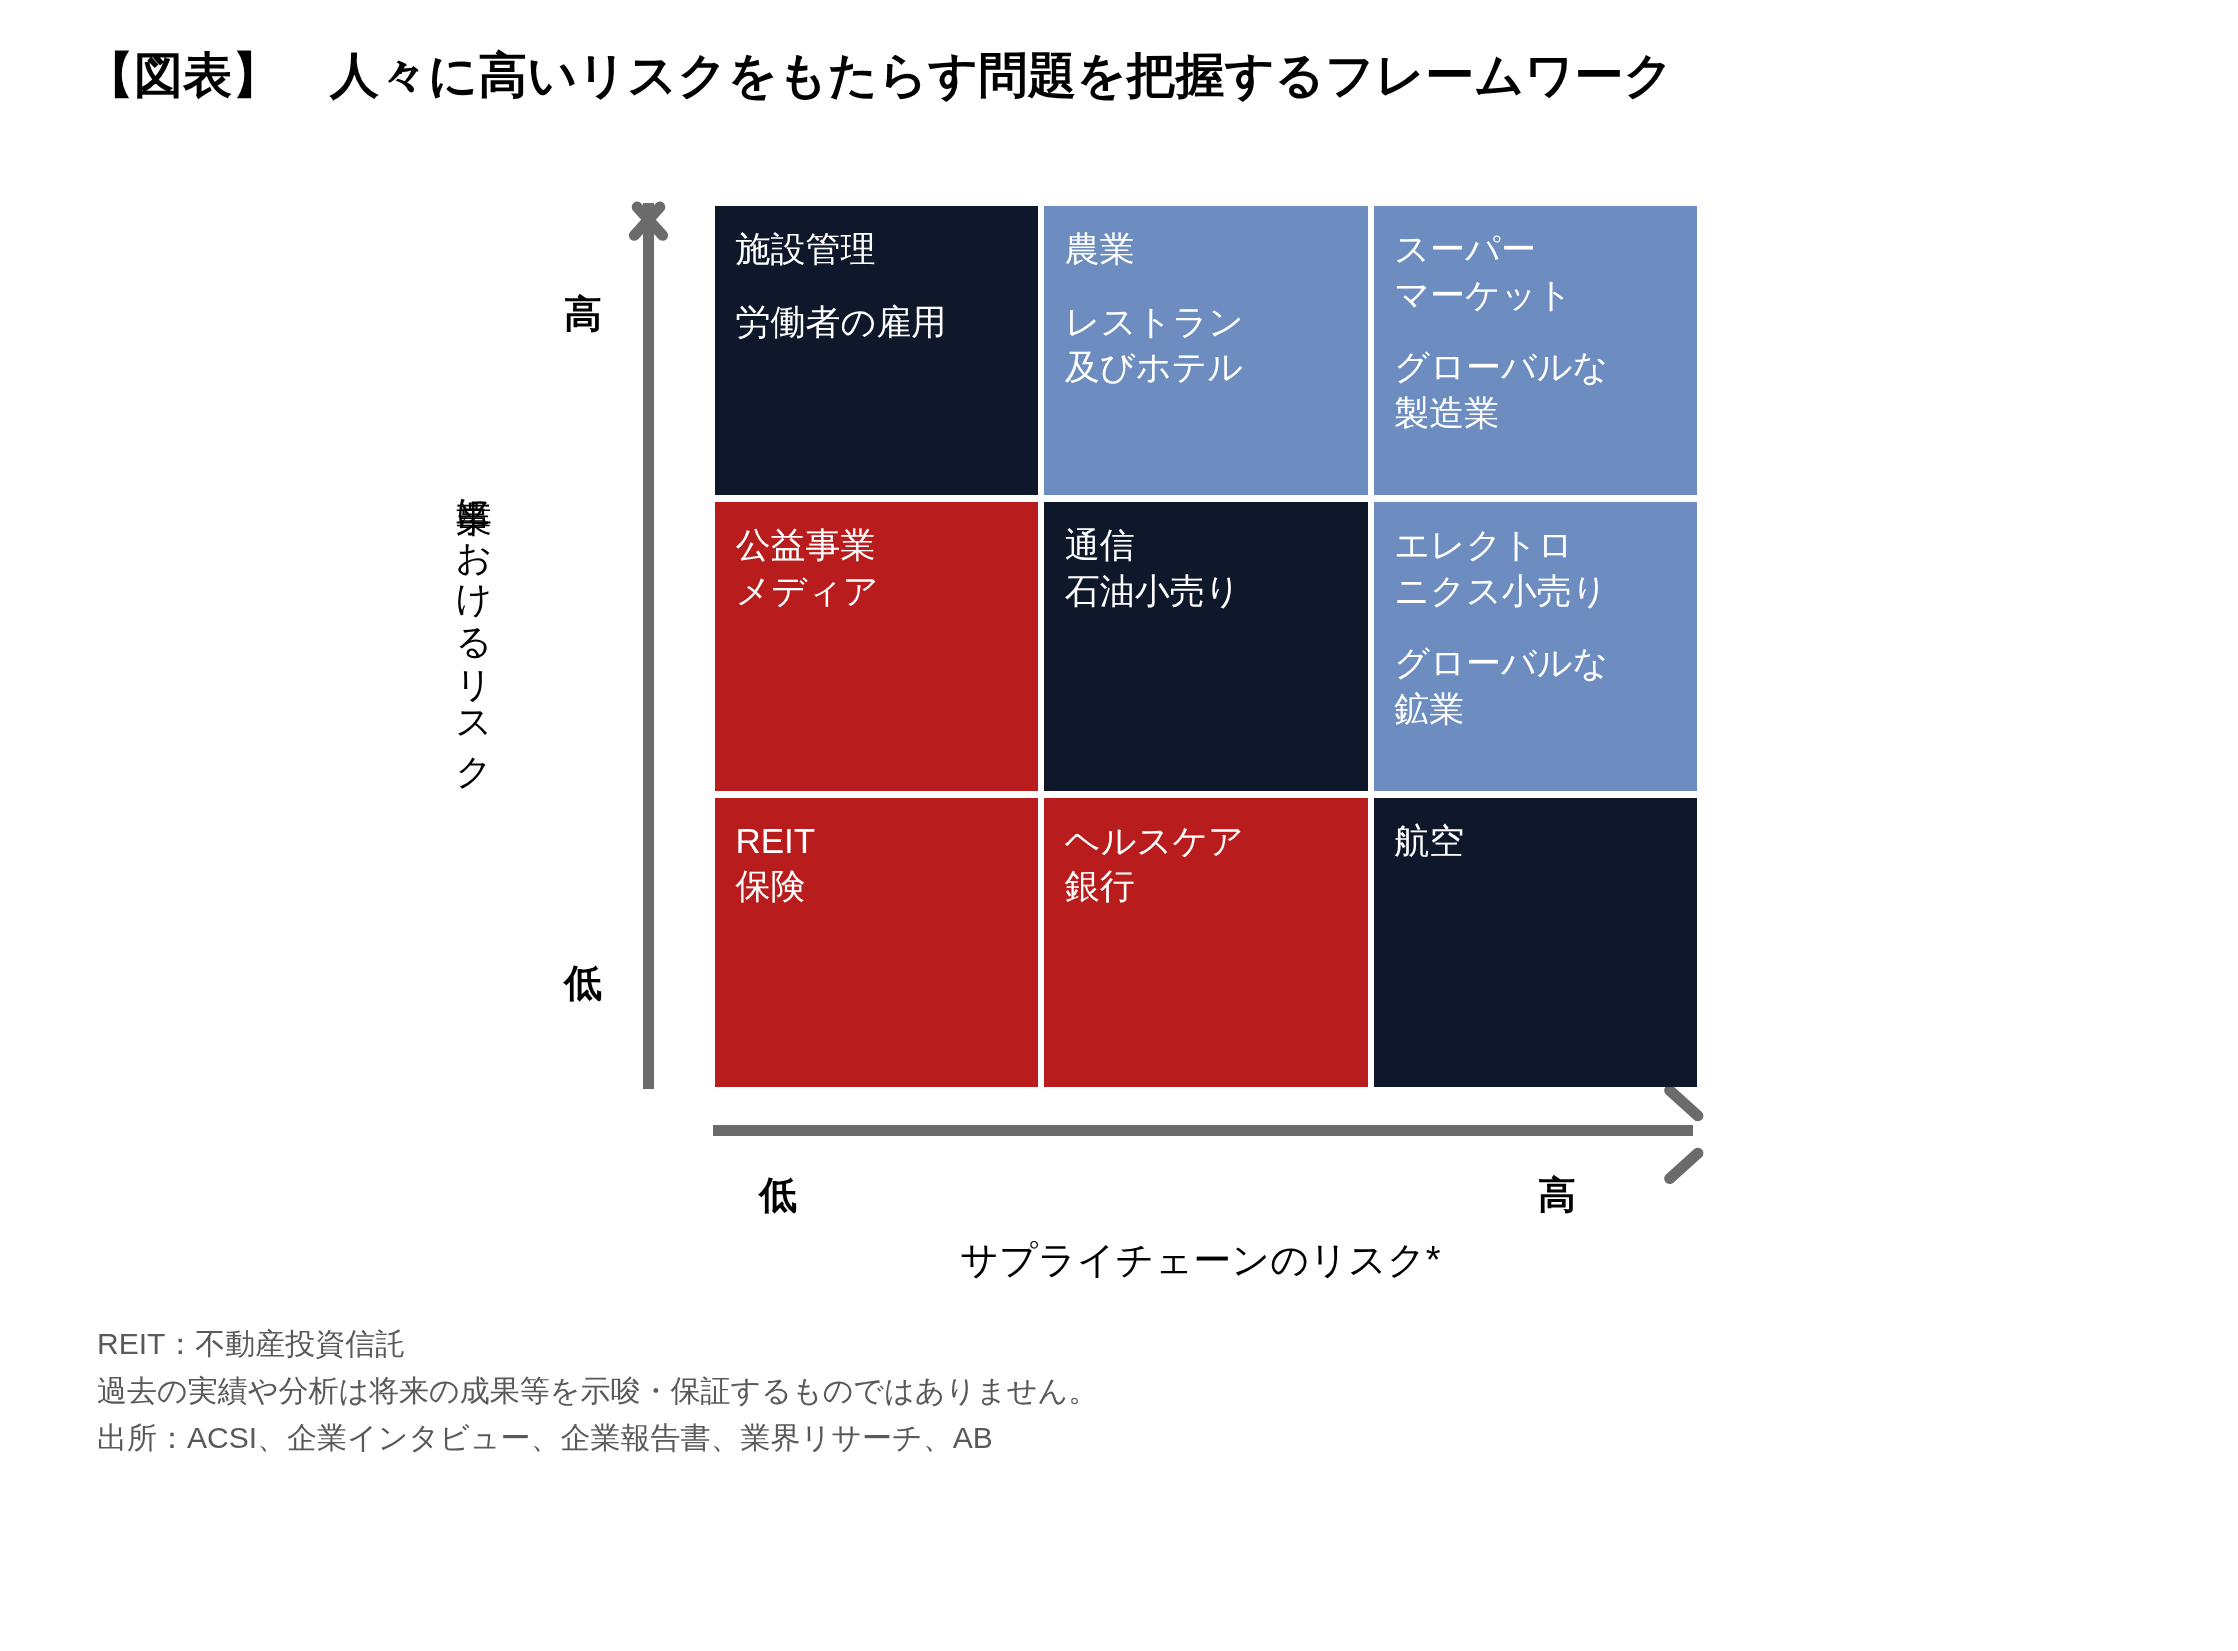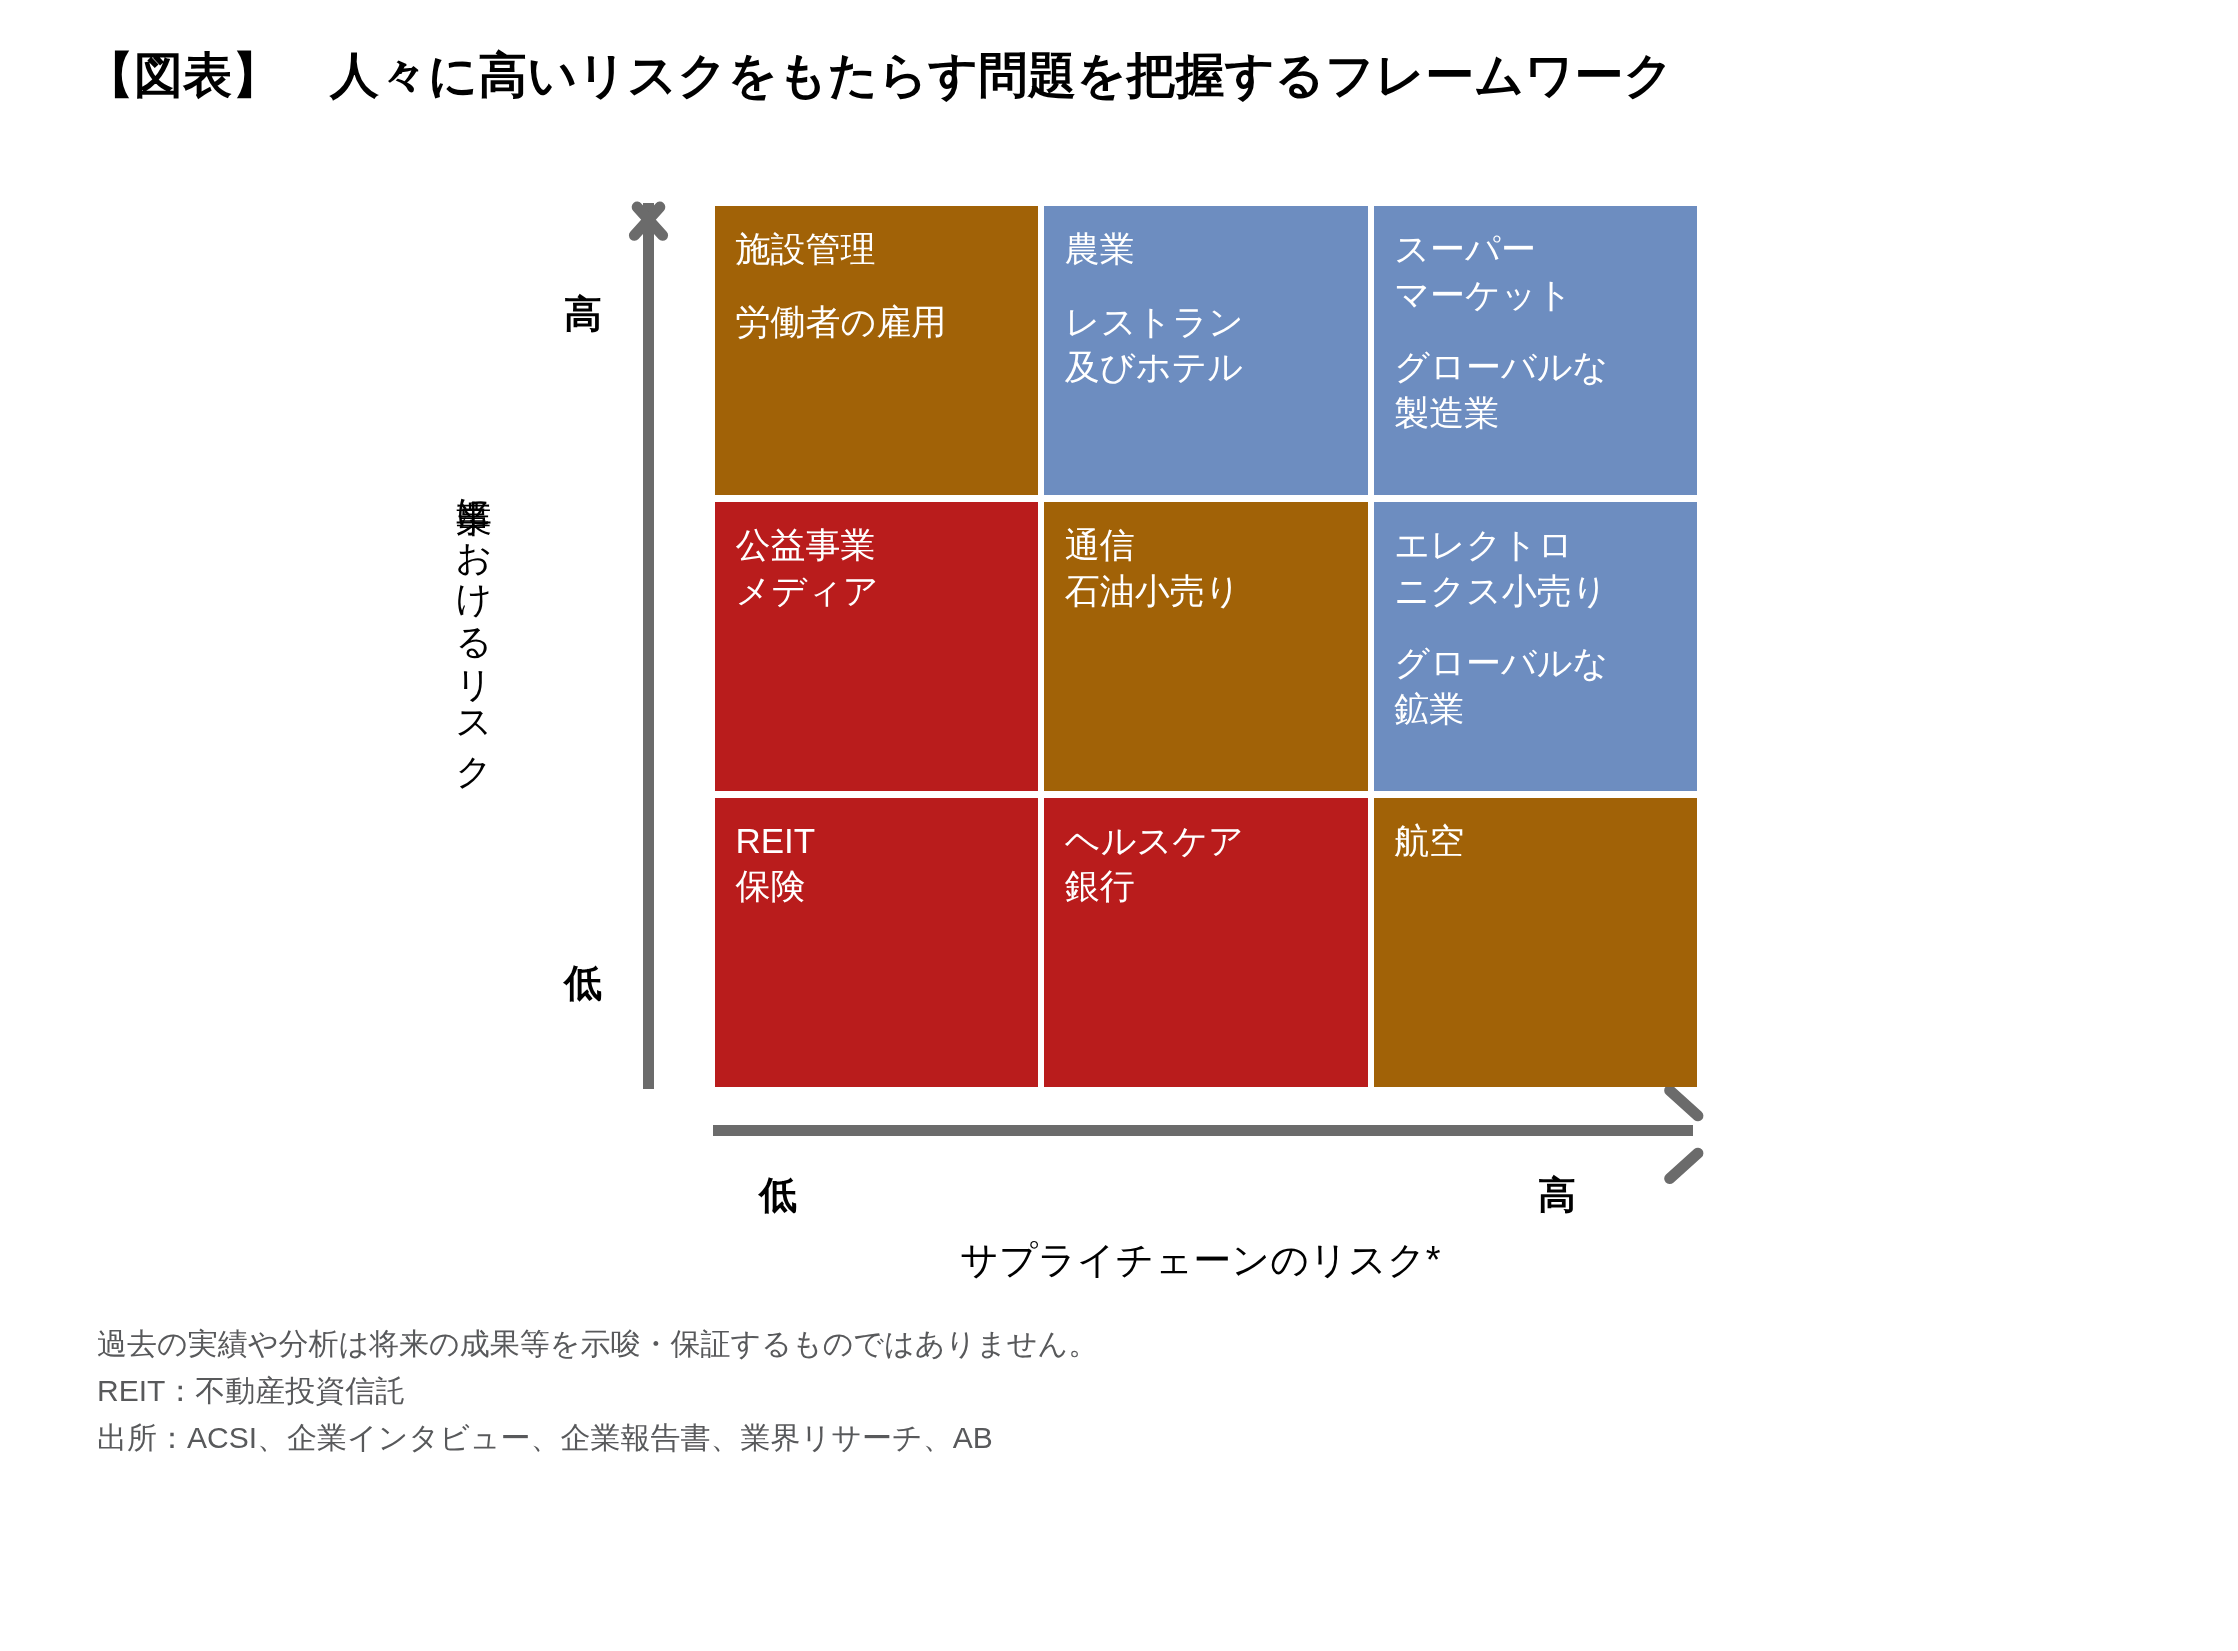--- a/index.html
+++ b/index.html
@@ -48,21 +48,21 @@
     color: #ffffff;
     font-size: 35px;
     line-height: 1.30;
   }
   .cell .grp {
     margin: 0 0 27px 0;
     white-space: pre-line;
   }
   .cell .grp:last-child { margin-bottom: 0; }
 
-  .c-green { background: #a16207; }
+  .c-green { background: #0f172a; }
   .c-blue  { background: #6d8dc0; }
   .c-teal  { background: #b91c1c; }
 
   
   .axis-y {
     position: absolute;
     left: 643px;
     top: 203px;
     width: 11px;
     height: 886px;
@@ -233,17 +233,17 @@
     <div class="cell c-teal">
       <div class="grp">ヘルスケア
 銀行</div>
     </div>
     <div class="cell c-green">
       <div class="grp">航空</div>
     </div>
   </div>
 
 <div class="footnotes" id="footnotes">
+    <div class="fn">REIT：不動産投資信託</div>
     <div class="fn">過去の実績や分析は将来の成果等を示唆・保証するものではありません。</div>
-    <div class="fn">REIT：不動産投資信託</div>
     <div class="fn">出所：ACSI、企業インタビュー、企業報告書、業界リサーチ、AB</div>
   </div>
 
 
 </body></html>

